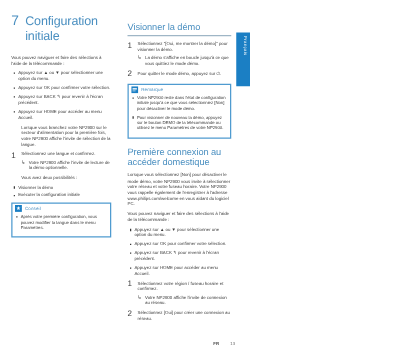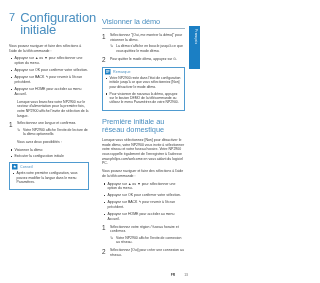--- a/index.html
+++ b/index.html
@@ -33,21 +33,21 @@
   .col{position:absolute;top:12px;}
   .col-left{left:9px;width:80px;}
   .col-right{left:102px;width:83px;}
 
   
   .chapter{display:flex;gap:5px;align-items:flex-start;margin-bottom:9px;}
   .chapter-num{
     font-size:11px;color:#4a8fc0;font-weight:400;line-height:11px;
   }
   .chapter-title{
-    font-size:13px;color:#4a8fc0;font-weight:400;
+    font-size:10px;color:#4a8fc0;font-weight:400;
     line-height:11.5px;letter-spacing:-.1px;
   }
 
   
   .sec-head{
     font-size:7.4px;color:#4a8fc0;font-weight:400;
     letter-spacing:-.05px;line-height:8.6px;
     padding-bottom:1.5px;margin-bottom:4px;
     border-bottom:.6px solid #9fb6c6;
   }
@@ -214,21 +214,21 @@
           <rect x="3" y="10.2" width="7" height="1.4" fill="#ffffff"></rect>
         </svg>
         <span class="callout-title">Remarque</span>
       </div>
       <ul class="bul">
         <li>Votre NP2900 reste dans l'état de configuration initiale jusqu'à ce que vous sélectionniez [Non] pour désactiver le mode démo.</li>
         <li>Pour visionner de nouveau la démo, appuyez sur le bouton DEMO de la télécommande ou utilisez le menu Paramètres de votre NP2900.</li>
       </ul>
     </div>
 
-    <h2 class="sec-head2">Première initiale au réseau domestique</h2>
+    <h2 class="sec-head2">Première connexion au accéder domestique</h2>
 
     <p class="body">Lorsque vous sélectionnez [Non] pour désactiver le mode démo, votre NP2900 vous invite à sélectionner votre réseau et votre fuseau horaire. Votre NP2900 vous rappelle également de l'enregistrer à l'adresse www.philips.com/welcome en vous aidant du logiciel PC.</p>
     <p class="body">Vous pouvez naviguer et faire des sélections à l'aide de la télécommande :</p>
 
     <ul class="bul">
       <li>Appuyez sur ▲ ou ▼ pour sélectionner une option du menu.</li>
       <li>Appuyez sur OK pour confirmer votre sélection.</li>
       <li>Appuyez sur BACK ↰ pour revenir à l'écran précédent.</li>
       <li>Appuyez sur HOME pour accéder au menu Accueil.</li>
     </ul>

